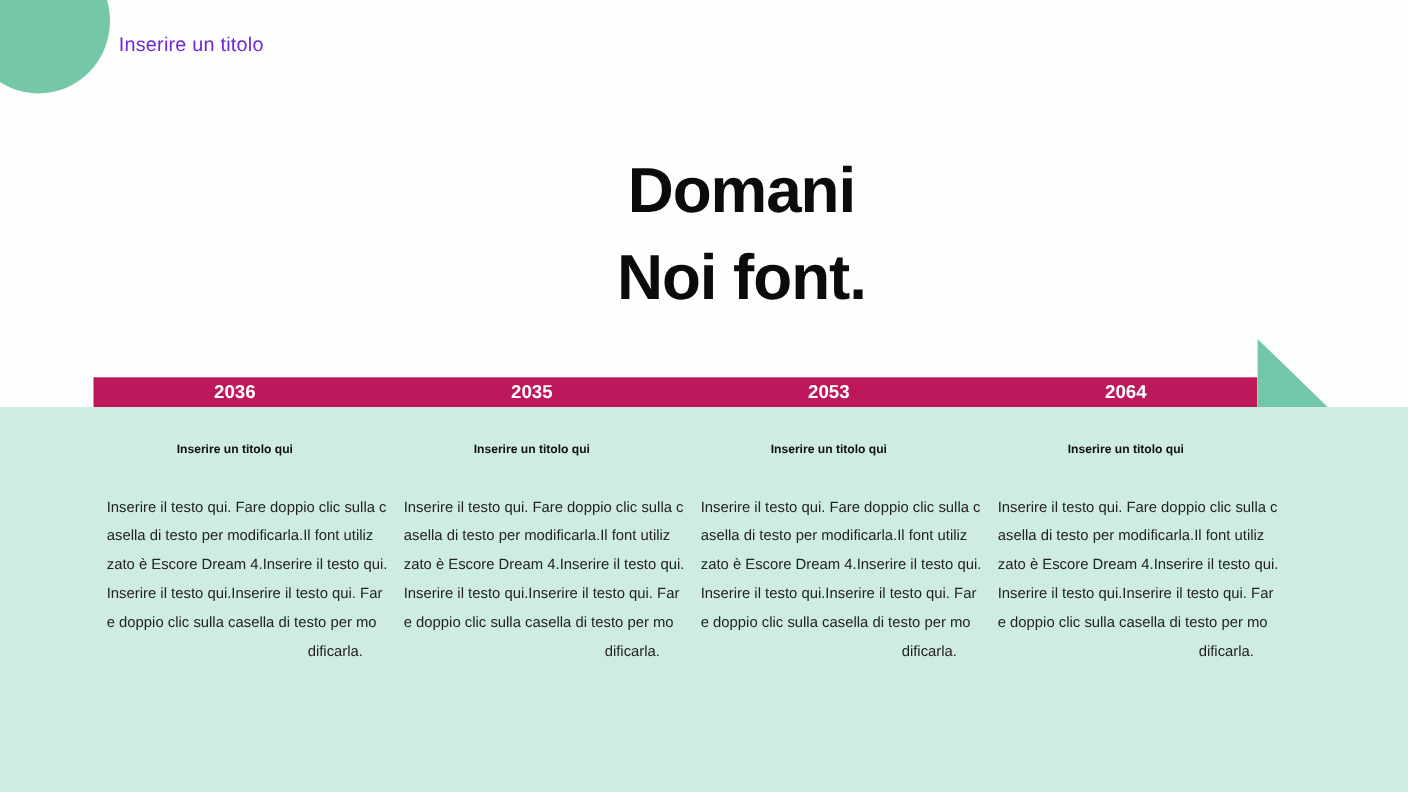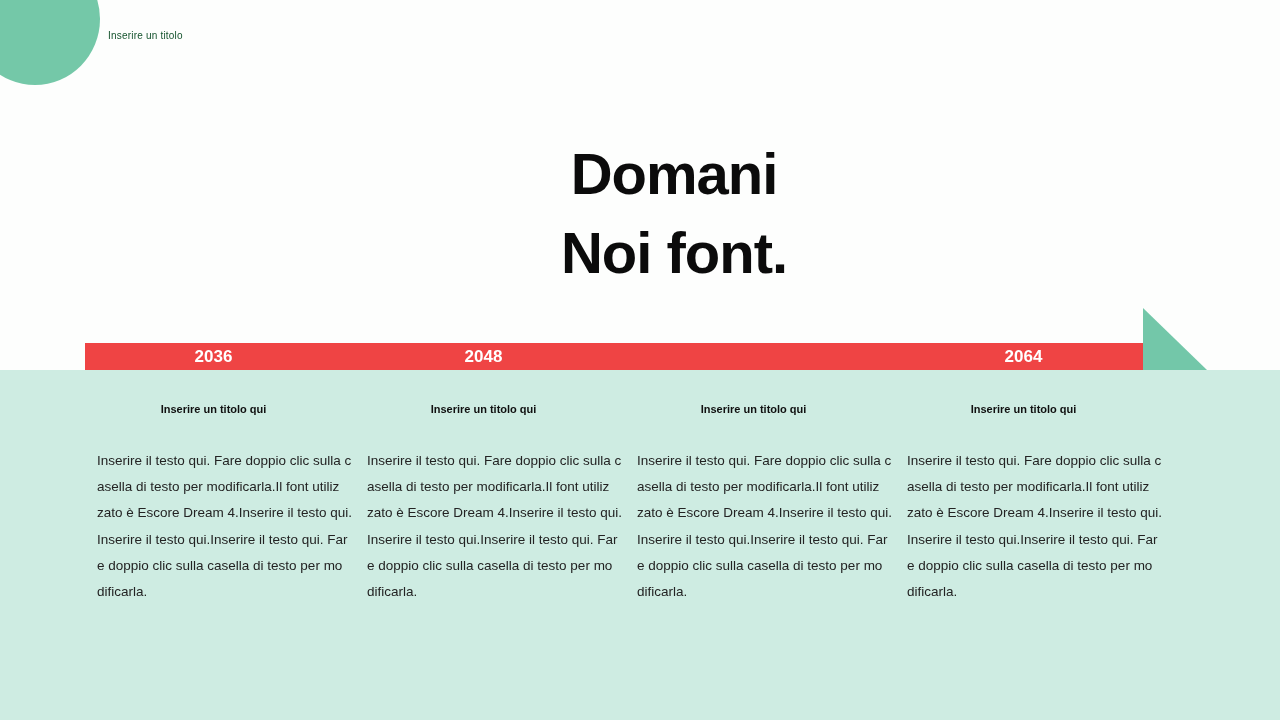--- a/index.html
+++ b/index.html
@@ -14,22 +14,22 @@
   .circle {
     position: absolute;
     left: -30px; top: -47px;
     width: 130px; height: 132px;
     border-radius: 50%;
     background: #74c8a8;
   }
   .header-placeholder {
     position: absolute;
     left: 108px; top: 30px;
-    font-size: 10px;
-    color: #14532d;
+    font-size: 18px;
+    color: #6d28d9;
     letter-spacing: 0.2px;
   }
   .main-title {
     position: absolute;
     left: 0; top: 134px;
     width: 100%;
     text-align: center;
     font-size: 58px;
     line-height: 79px;
     font-weight: bold;
@@ -40,21 +40,21 @@
   .mint-section {
     position: absolute;
     left: 0; top: 370px;
     width: 1280px; height: 350px;
     background: #ceece2;
   }
   .timeline-band {
     position: absolute;
     left: 85px; top: 343px;
     width: 1058px; height: 27px;
-    background: #ef4444;
+    background: #be185d;
     text-align: center;
   }
   .timeline-arrow {
     position: absolute;
     left: 1143px; top: 308px;
     width: 64px; height: 62px;
     background: #73c7a9;
     clip-path: polygon(0 0, 0 100%, 100% 100%);
   }
   .year {
@@ -81,21 +81,21 @@
   .col.c1 { left: 367px; }
   .col.c2 { left: 637px; }
   .col.c3 { left: 907px; }
   .col-heading {
     margin: 0 0 33px 0;
     font-size: 11px;
     font-weight: bold;
     text-align: center;
     color: #101010;
   }
-  .col-body { color: #232323; }
+  .col-body { color: #232323; text-align: right; }
   .body-line {
     font-size: 13.5px;
     line-height: 26.2px;
     white-space: nowrap;
   }
 </style>
 </head>
 <body>
 
 <div class="slide">
@@ -106,21 +106,22 @@
 
   <div class="main-title">
     <div>Domani</div>
     <div>Noi font.</div>
   </div>
 
   <div class="mint-section"></div>
 
   <div class="timeline-band">
     <div class="year y0">2036</div>
-    <div class="year y1">2048</div>
+    <div class="year y1">2035</div>
+    <div class="year y2">2053</div>
     <div class="year y3">2064</div>
   </div>
 
   <div class="timeline-arrow"></div>
 
   <div class="col c0">
     <h3 class="col-heading">Inserire un titolo qui</h3>
     <div class="col-body">
       <div class="body-line">Inserire il testo qui. Fare doppio clic sulla c</div>
       <div class="body-line">asella di testo per modificarla.Il font utiliz</div>

